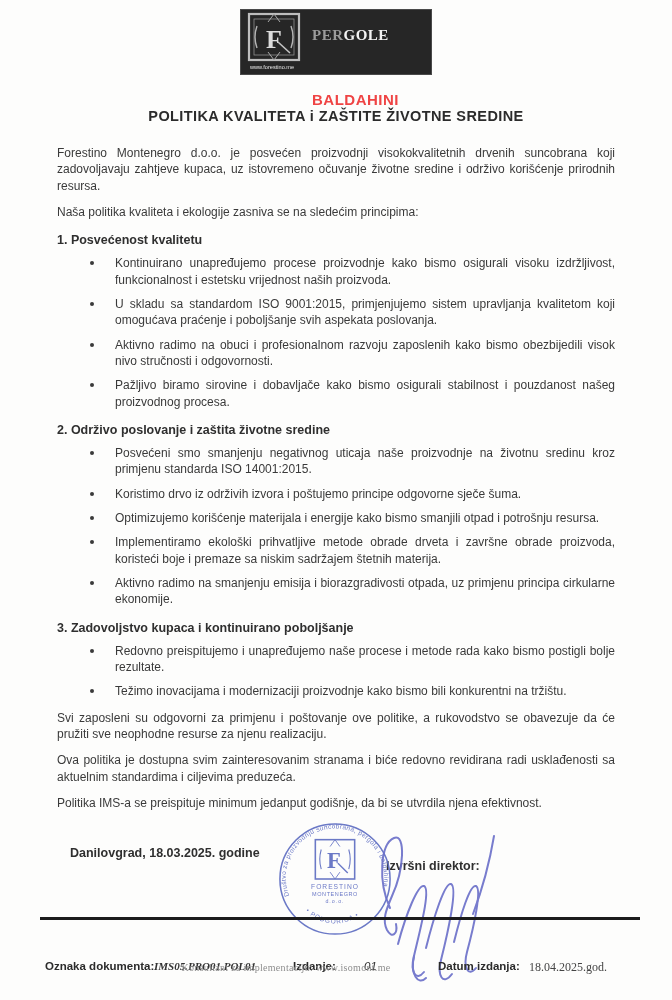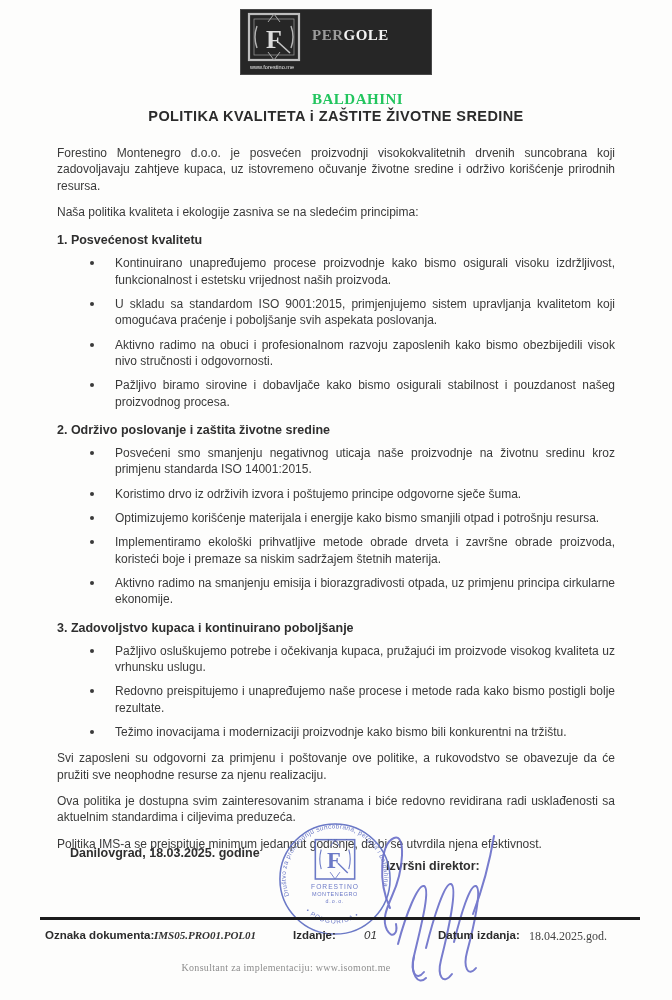--- a/index.html
+++ b/index.html
@@ -25,22 +25,22 @@
   .logo-emblem { width: 62px; height: 60px; flex: 0 0 auto; }
   .logo-text { flex: 1; padding-left: 5px; }
   .logo-text .l1 {
     font-family: "Liberation Serif", serif; font-weight: bold;
     font-size: 15px; color: #f2f2f2; letter-spacing: 0.5px; line-height: 19px;
   }
   .logo-text .l2 { font-family: "Liberation Serif", serif; font-weight: bold; font-size: 15px; letter-spacing: 0.5px; line-height: 19px; margin-top: 32px; }
   .logo-text .l2 .dim { color: #9b9b9b; }
   .logo-text .l2 .lit { color: #f2f2f2; }
   .logo-text .l3 {
-    font-family: Liberation Serif, serif; font-weight: bold;
-    font-size: 15px; color: #22c55e; letter-spacing: 0.5px; line-height: 19px; margin-top: 45px;
+    font-family: Liberation Sans, sans-serif; font-weight: bold;
+    font-size: 15px; color: #ef4444; letter-spacing: 0.5px; line-height: 19px; margin-top: 45px;
   }
 
   
   .doc-title {
     text-align: center;
     margin-top: 33px;
     font-size: 14.5px;
     font-weight: bold;
     color: #2b2b2b;
     letter-spacing: 0.4px;
@@ -65,21 +65,21 @@
   }
   .director {
     position: absolute; left: 378px; top: 859px;
     font-size: 12.5px; font-weight: bold; color: #2f2f2f; padding-left: 8px;
   }
   .stamp { position: absolute; left: 276px; top: 820px; width: 118px; height: 118px; opacity: 0.92; }
   .signature { position: absolute; left: 368px; top: 822px; width: 142px; height: 168px; opacity: 0.9; }
 
   
   .footer-line { position: absolute; left: 40px; top: 917px; width: 600px; height: 3px; background: #1c1c1c; }
-  .footer-row { position: absolute; left: 0; top: 929px; width: 548px; height: 18px; font-size: 11.5px; }
+  .footer-row { position: absolute; left: 0; top: 960px; width: 548px; height: 18px; font-size: 11.5px; }
   .footer-row .lbl { font-weight: bold; color: #2b2b2b; position: absolute; }
   .doc-lbl { left: 45px; }
   .doc-val {
     position: absolute; left: 154px;
     font-family: "Liberation Serif", serif; font-style: italic; font-weight: bold;
     font-size: 11px; color: #333;
   }
   .issue-lbl { left: 293px; }
   .issue-val { position: absolute; left: 364px; font-style: italic; font-size: 11.5px; color: #333; }
   .date-lbl { left: 438px; }
@@ -135,21 +135,20 @@
     <ul>
       <li>Posvećeni smo smanjenju negativnog uticaja naše proizvodnje na životnu sredinu kroz primjenu standarda ISO 14001:2015.</li>
       <li>Koristimo drvo iz održivih izvora i poštujemo principe odgovorne sječe šuma.</li>
       <li>Optimizujemo korišćenje materijala i energije kako bismo smanjili otpad i potrošnju resursa.</li>
       <li>Implementiramo ekološki prihvatljive metode obrade drveta i završne obrade proizvoda, koristeći boje i premaze sa niskim sadržajem štetnih materija.</li>
       <li>Aktivno radimo na smanjenju emisija i biorazgradivosti otpada, uz primjenu principa cirkularne ekonomije.</li>
     </ul>
 
     <div class="sec-heading">3. Zadovoljstvo kupaca i kontinuirano poboljšanje</div>
     <ul>
-      <li>Pažljivo osluškujemo potrebe i očekivanja kupaca, pružajući im proizvode visokog kvaliteta uz vrhunsku uslugu.</li>
       <li>Redovno preispitujemo i unapređujemo naše procese i metode rada kako bismo postigli bolje rezultate.</li>
       <li>Težimo inovacijama i modernizaciji proizvodnje kako bismo bili konkurentni na tržištu.</li>
     </ul>
 
     <p>Svi zaposleni su odgovorni za primjenu i poštovanje ove politike, a rukovodstvo se obavezuje da će pružiti sve neophodne resurse za njenu realizaciju.</p>
     <p>Ova politika je dostupna svim zainteresovanim stranama i biće redovno revidirana radi usklađenosti sa aktuelnim standardima i ciljevima preduzeća.</p>
     <p>Politika IMS-a se preispituje minimum jedanput godišnje, da bi se utvrdila njena efektivnost.</p>
   </div>
 
   <div class="place-date">Danilovgrad, 18.03.2025. godine</div>

